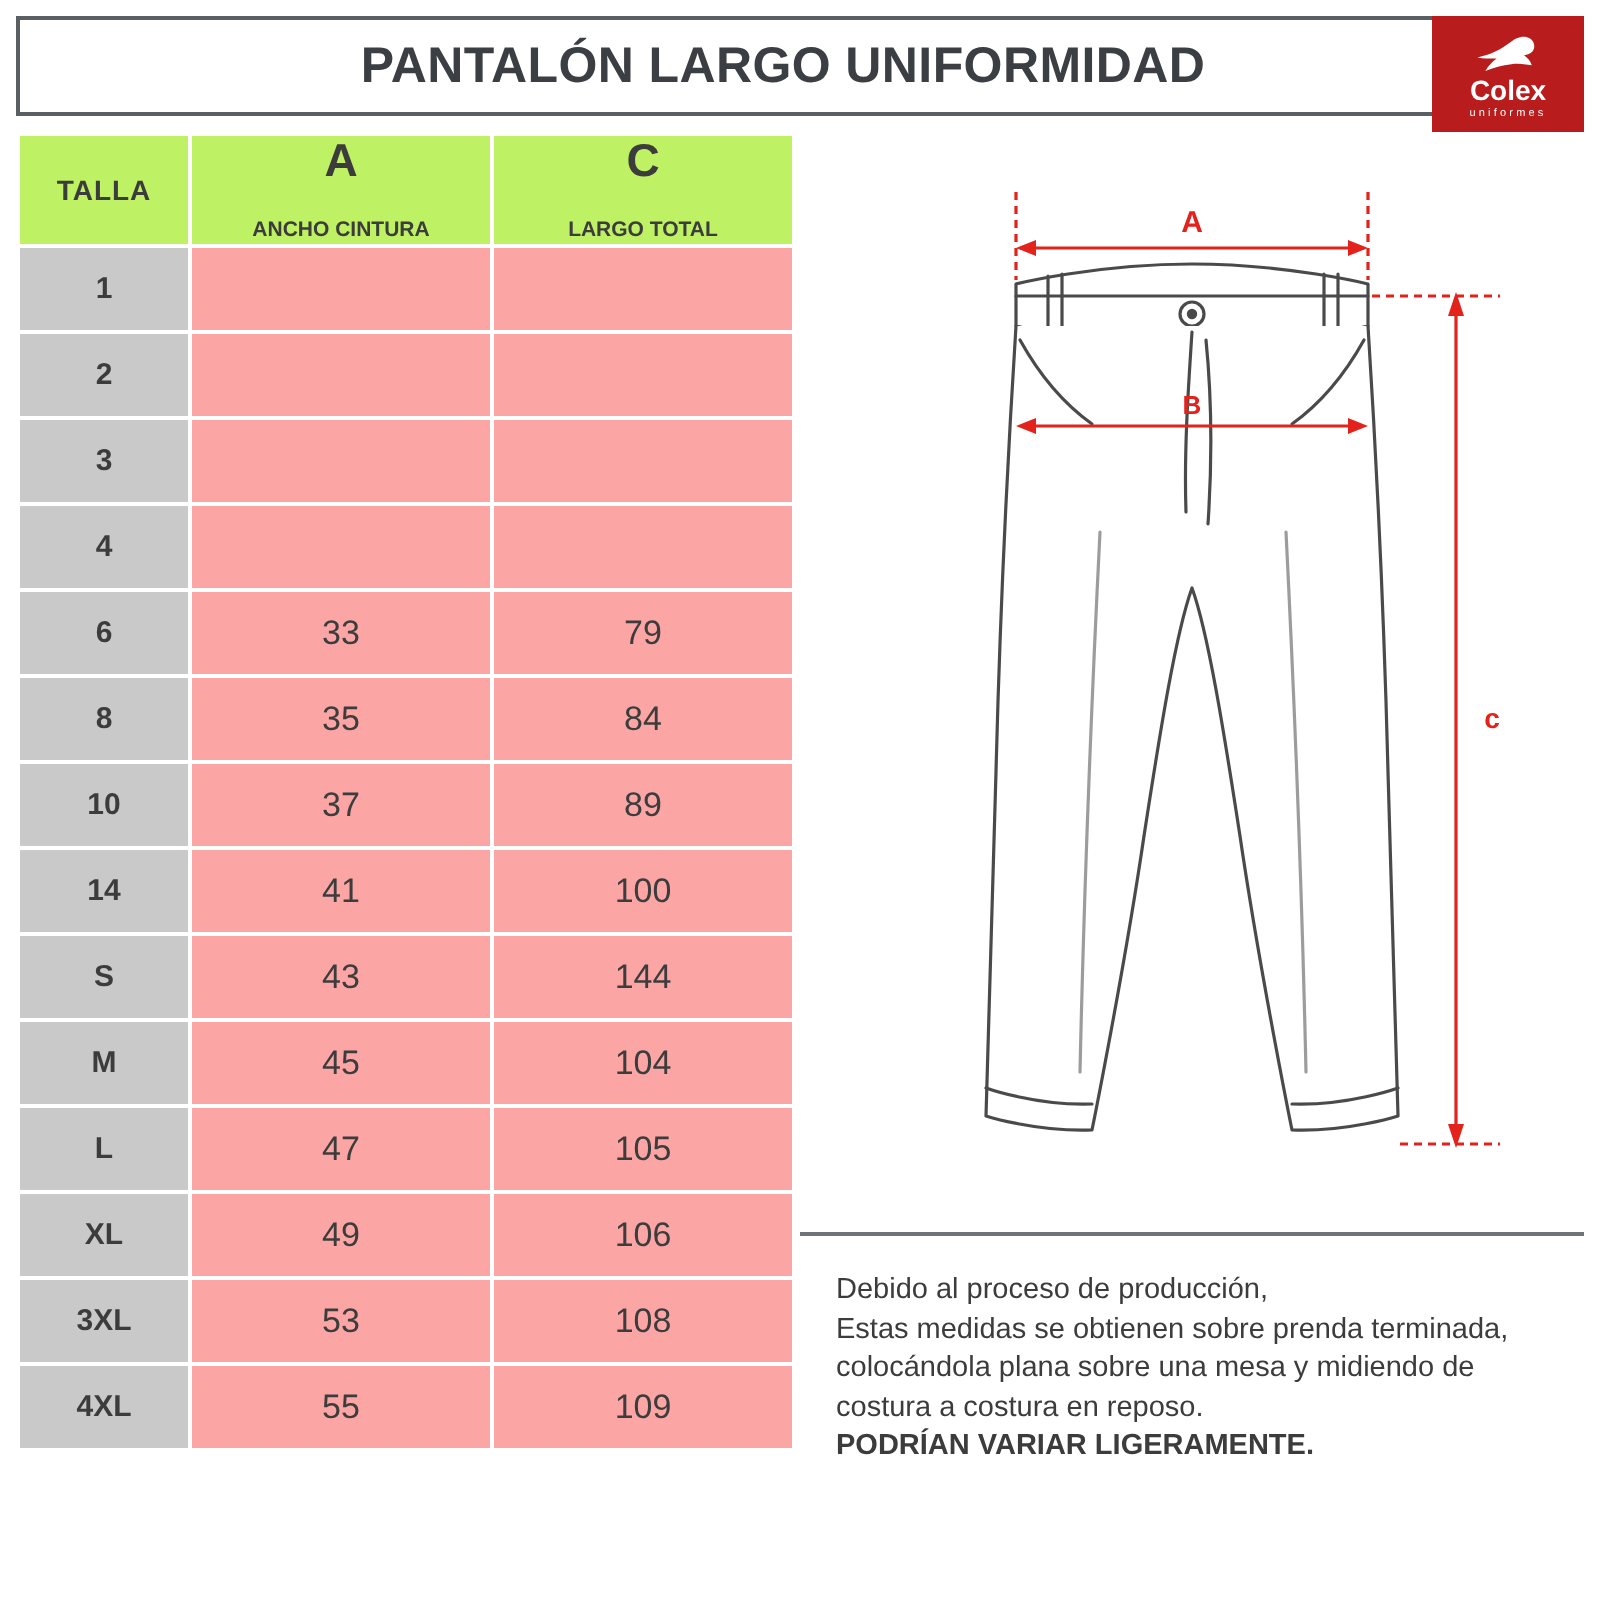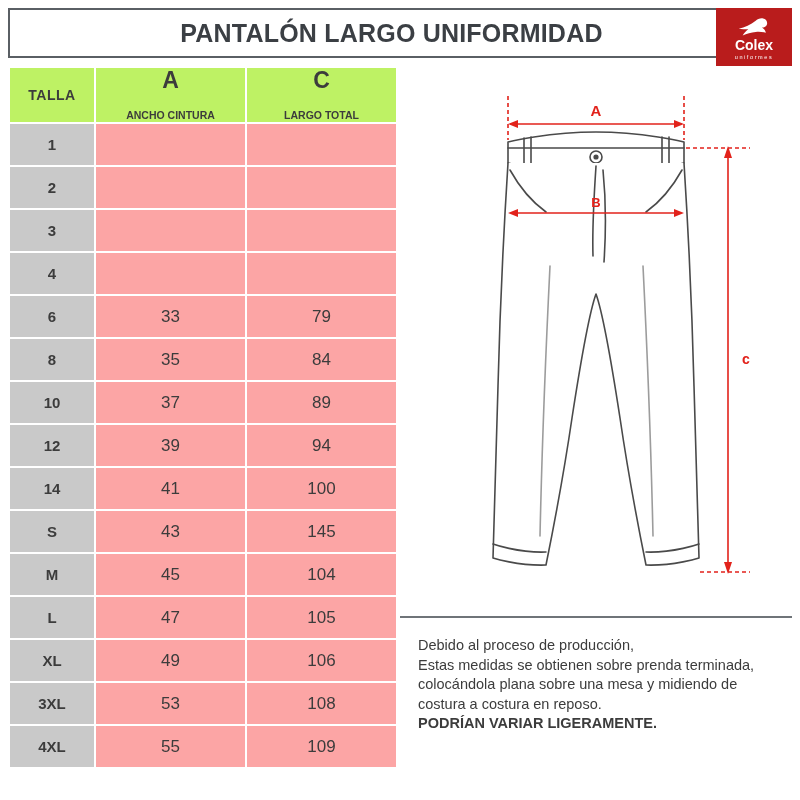--- a/index.html
+++ b/index.html
@@ -238,33 +238,28 @@
           <td class="row-label">8</td>
           <td class="row-val">35</td>
           <td class="row-val">84</td>
         </tr>
         <tr>
           <td class="row-label">10</td>
           <td class="row-val">37</td>
           <td class="row-val">89</td>
         </tr>
         <tr>
-          <td class="row-label">12</td>
-          <td class="row-val">39</td>
-          <td class="row-val">94</td>
-        </tr>
-        <tr>
           <td class="row-label">14</td>
           <td class="row-val">41</td>
           <td class="row-val">100</td>
         </tr>
         <tr>
           <td class="row-label">S</td>
           <td class="row-val">43</td>
-          <td class="row-val">145</td>
+          <td class="row-val">144</td>
         </tr>
         <tr>
           <td class="row-label">M</td>
           <td class="row-val">45</td>
           <td class="row-val">104</td>
         </tr>
         <tr>
           <td class="row-label">L</td>
           <td class="row-val">47</td>
           <td class="row-val">105</td>

